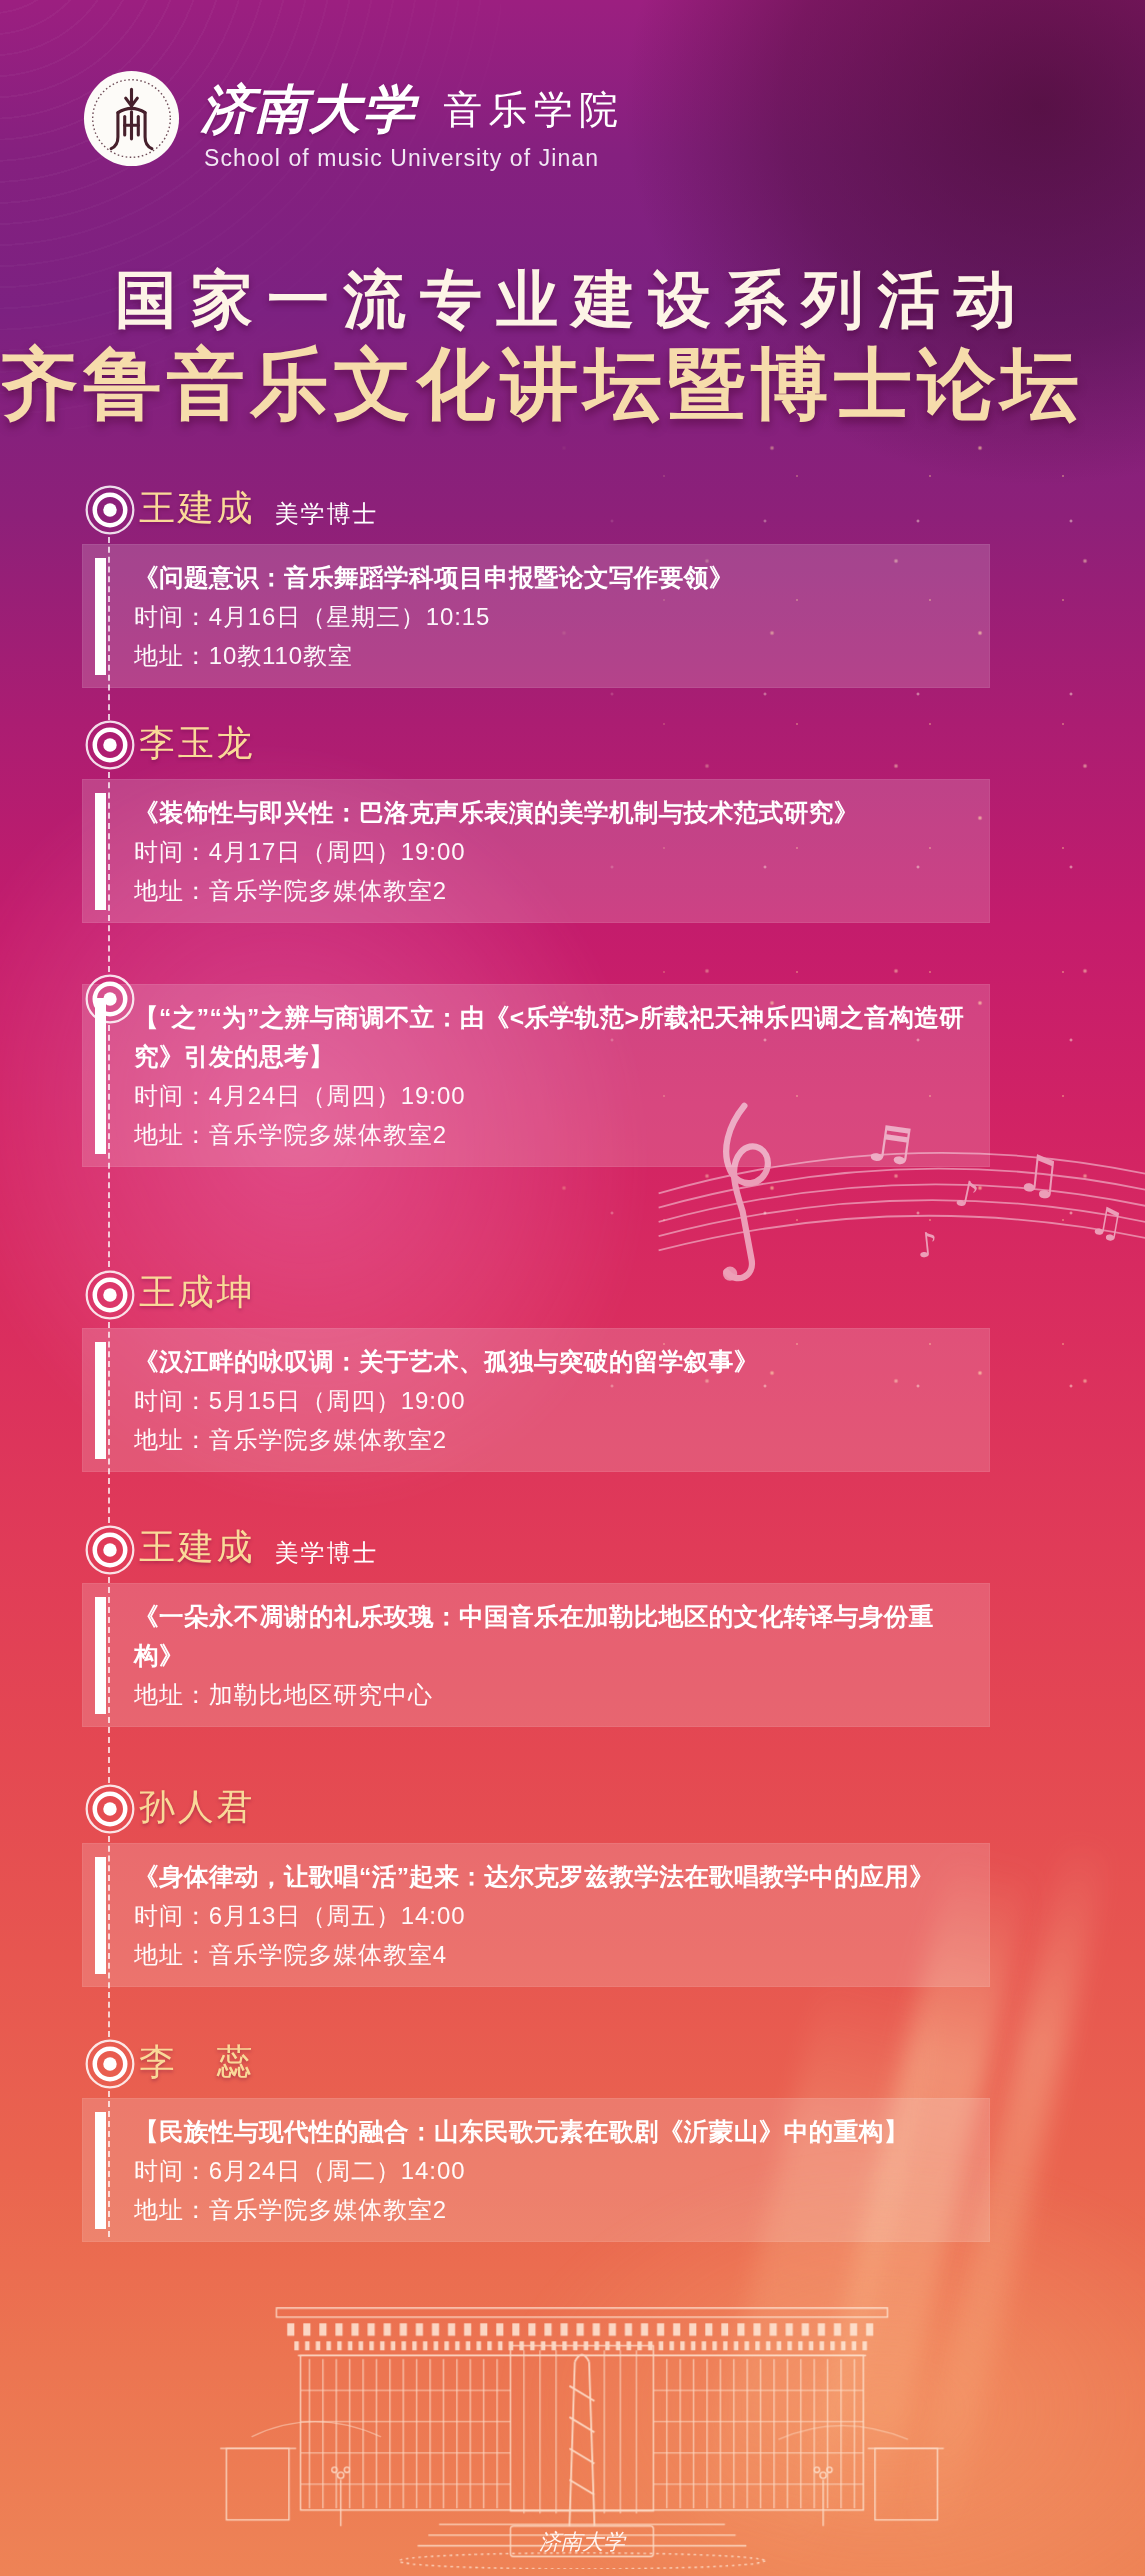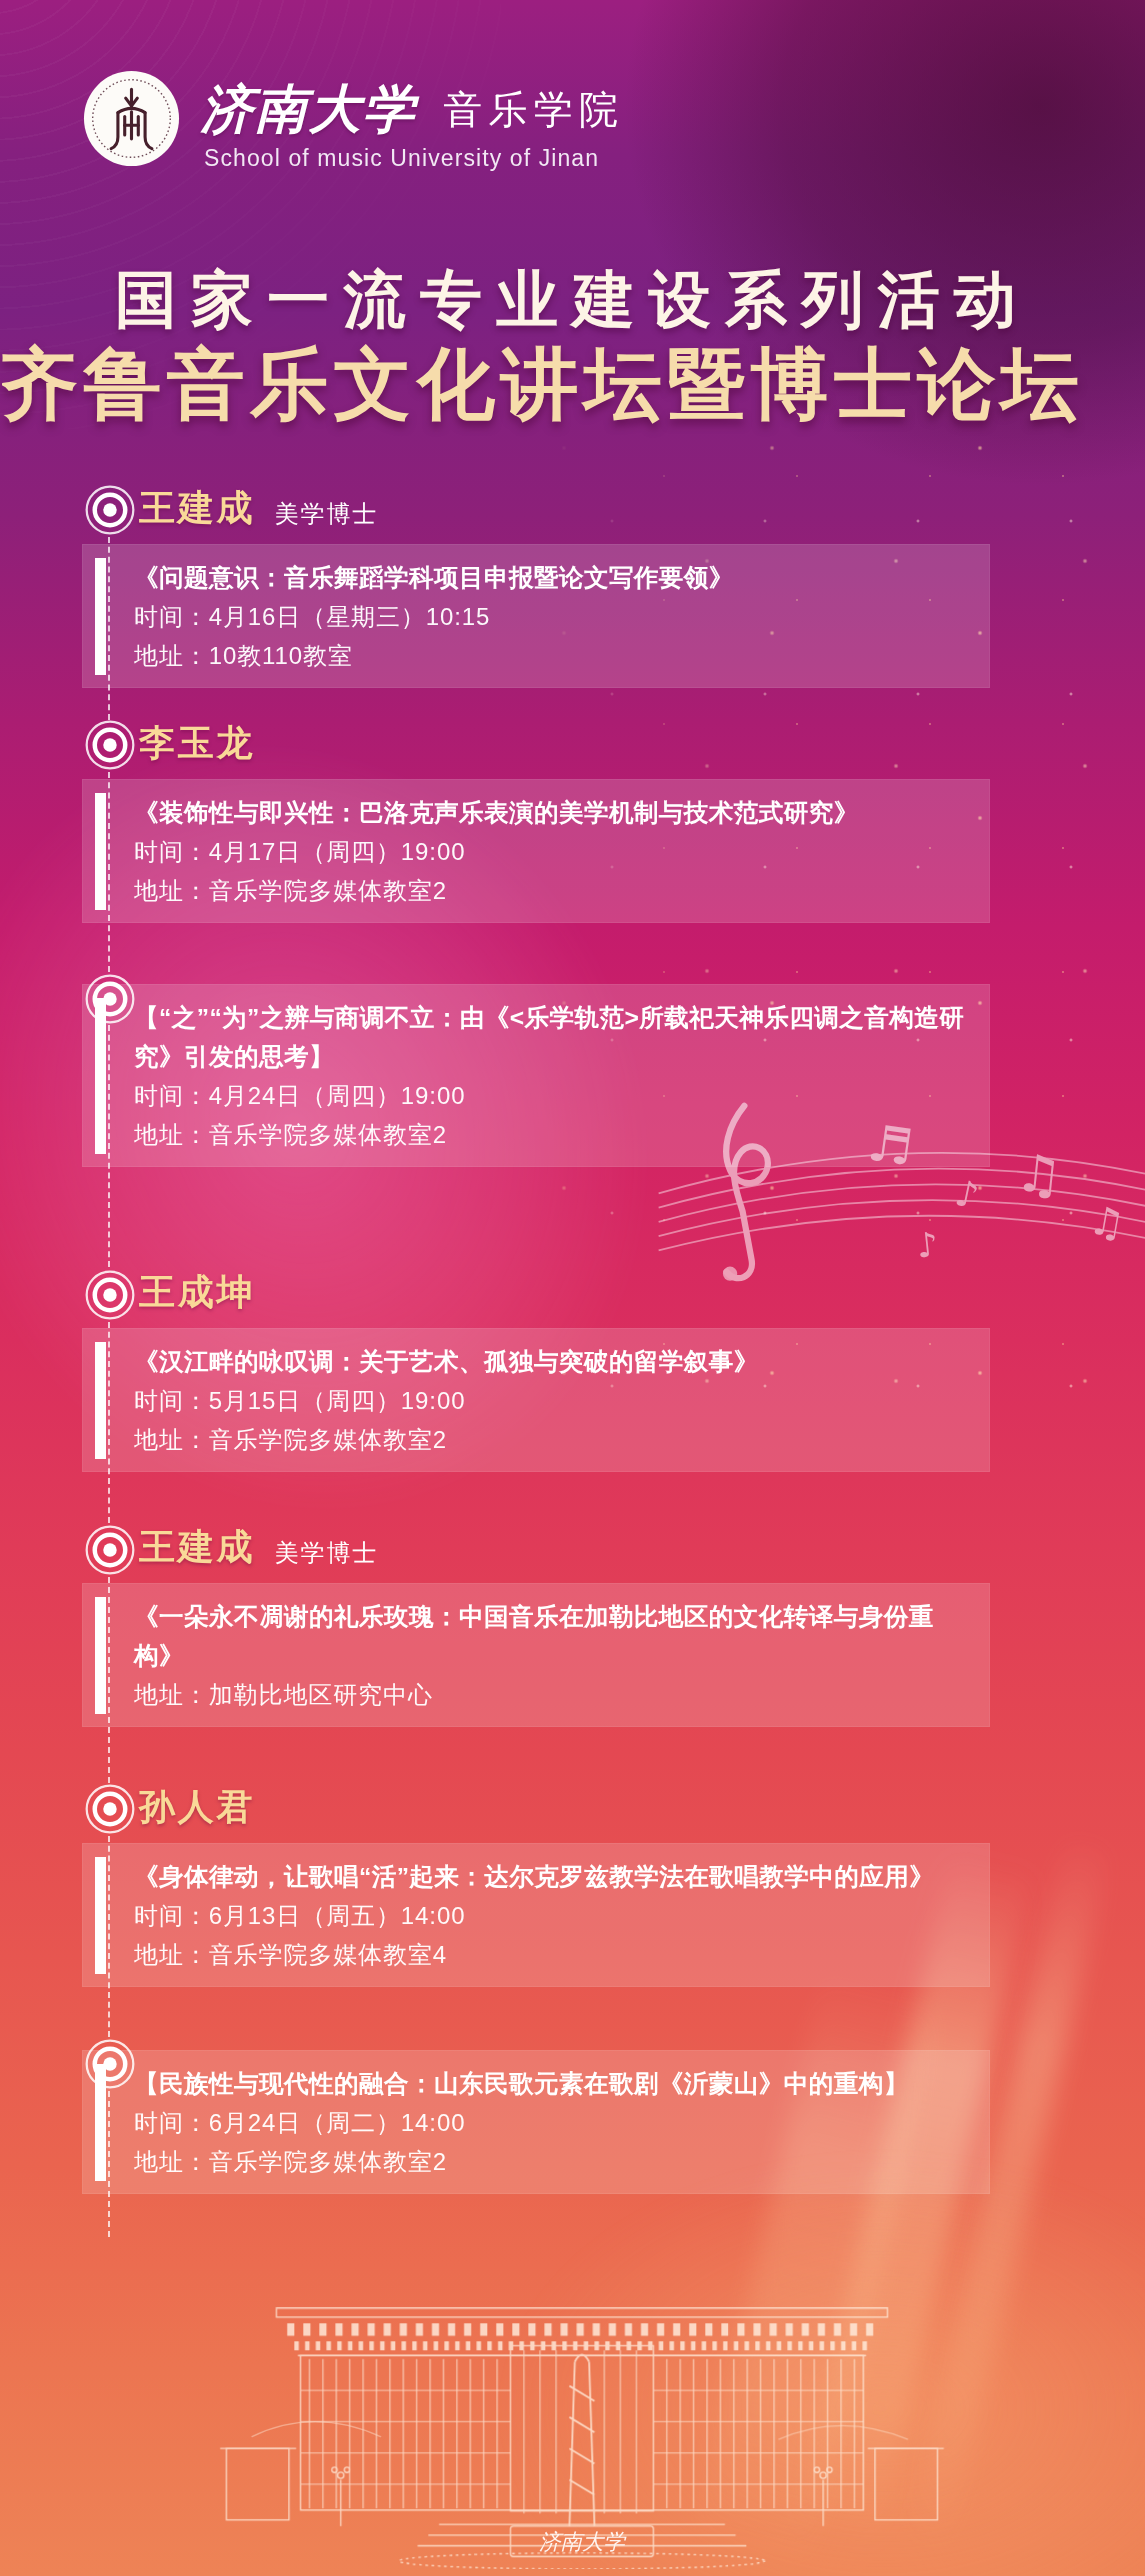--- a/index.html
+++ b/index.html
@@ -65,21 +65,21 @@
     color:#f6dcab; letter-spacing:5.4px; text-shadow:0 5.4px 9px rgba(70,0,45,.5); }
 
   
   .tl-marker{ position:absolute; left:84px; width:52px; height:52px; }
   .tl-seg{ position:absolute; left:108px; width:0;
     border-left:2.7px dashed rgba(255,255,255,.75); }
 
   .event{ position:absolute; left:82px; width:966px; }
   .name-row{ display:flex; align-items:flex-end; gap:19.7px;
     margin-left:57px; height:48px; padding-bottom:3.6px; }
-  .sp-name{ font-size:36px; font-weight:bold; color:#f9d998; letter-spacing:2.7px;
+  .sp-name{ font-size:36px; font-weight:normal; color:#f9d998; letter-spacing:2.7px;
     text-shadow:0 1.8px 3.6px rgba(90,0,60,.35); }
   .sp-qual{ font-size:24px; color:#fff; letter-spacing:1.8px; padding-bottom:3.6px; }
   .card{ position:relative; margin-top:7.2px; width:908px;
     background:rgba(255,255,255,.17);
     box-shadow:inset 0 0 0 0.9px rgba(255,255,255,.07);
     padding:14.3px 18px 12.5px 52px; }
   .bar{ position:absolute; left:12.5px; top:13.4px; bottom:13.4px; width:11.6px; background:#fff; }
   .etitle{ font-size:24.6px; font-weight:bold; color:#fff; line-height:39px;
     letter-spacing:0.4px; }
   .eline{ font-size:24px; color:rgba(255,255,255,.96); line-height:39px;
@@ -238,20 +238,24 @@
     </div>
     <div class="card">
       <div class="bar"></div>
       <div class="etitle">《身体律动，让歌唱“活”起来：达尔克罗兹教学法在歌唱教学中的应用》</div>
       <div class="eline">时间：6月13日（周五）14:00</div>
       <div class="eline">地址：音乐学院多媒体教室4</div>
     </div>
   </div>
 
   <div class="event" style="top:2043px">
+    <div class="name-row">
+      <span class="sp-name">李　蕊</span>
+      <span class="sp-qual"></span>
+    </div>
     <div class="card">
       <div class="bar"></div>
       <div class="etitle">【民族性与现代性的融合：山东民歌元素在歌剧《沂蒙山》中的重构】</div>
       <div class="eline">时间：6月24日（周二）14:00</div>
       <div class="eline">地址：音乐学院多媒体教室2</div>
     </div>
   </div>
 
   <svg id="music-decor" width="488" height="259" viewBox="0 0 545 290">
     <g stroke="rgba(255,255,255,.8)" stroke-width="2" fill="none">

